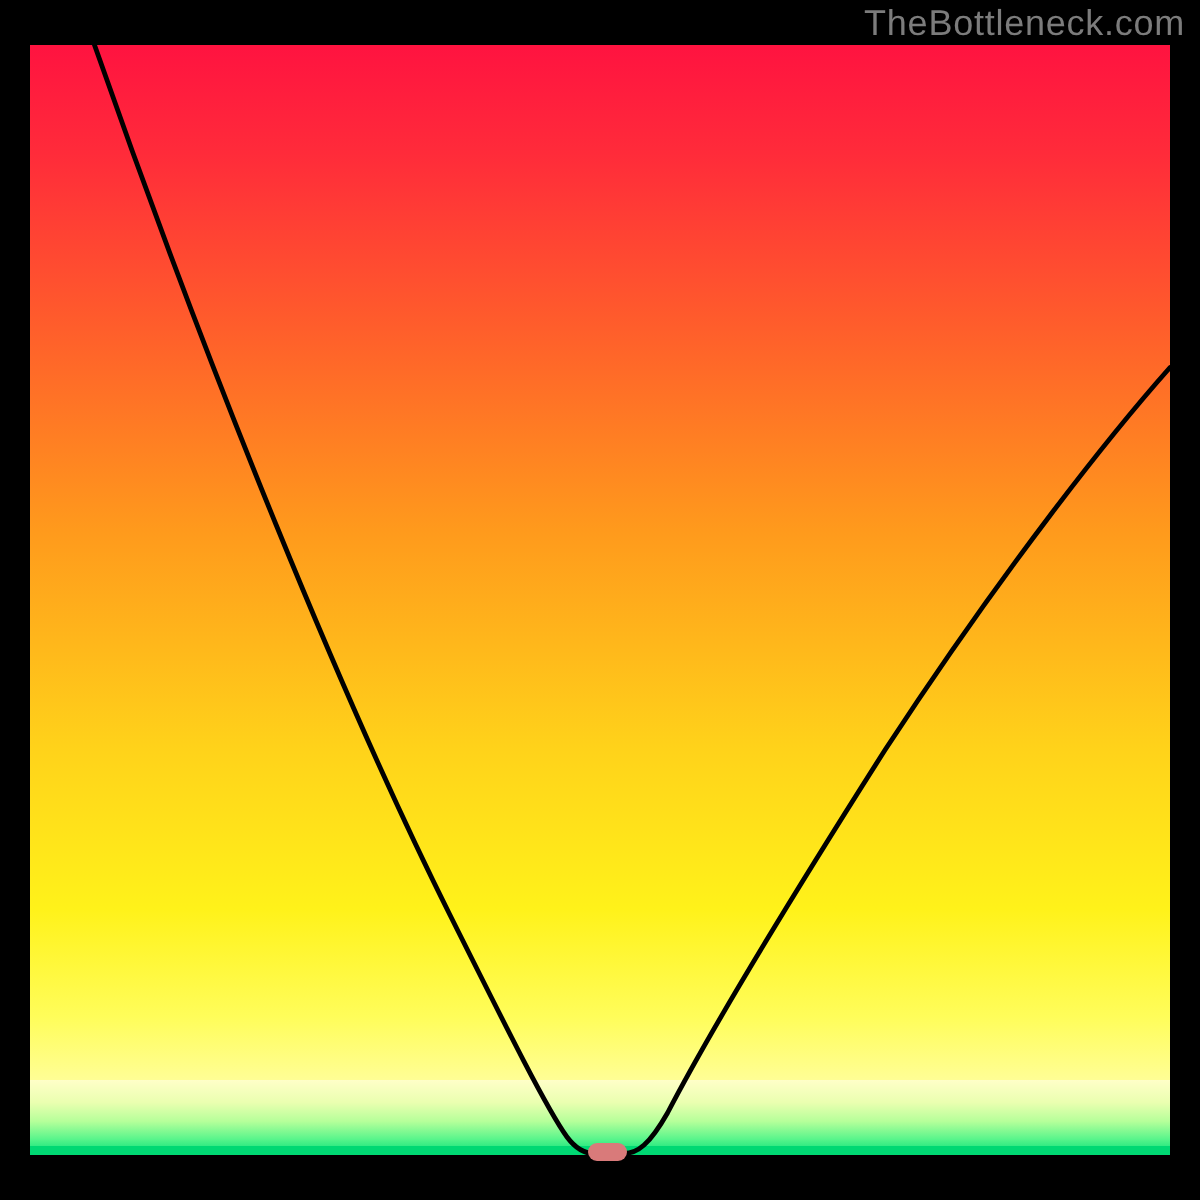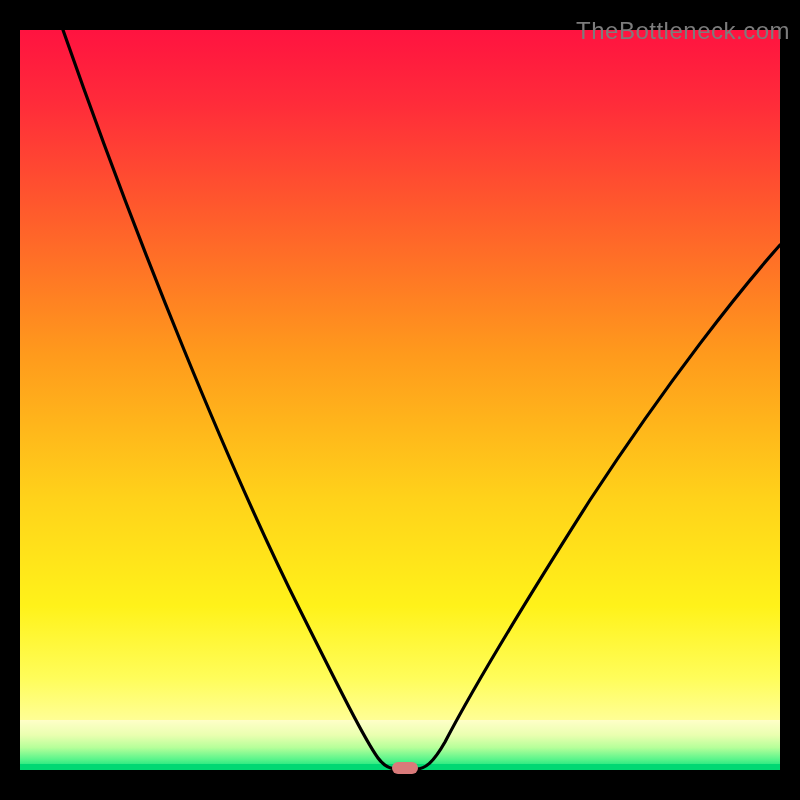--- a/index.html
+++ b/index.html
@@ -13,21 +13,21 @@
   .wrap {
     width: 800px;
     height: 800px;
     position: relative;
   }
   svg {
     display: block;
   }
   .watermark {
     position: absolute;
-    top: 17px;
+    top: 2px;
     right: 10px;
     color: #7c7c7c;
     font-family: Arial, Helvetica, sans-serif;
     font-size: 24px;
     letter-spacing: 0.5px;
     user-select: none;
   }
 </style>
 </head>
 <body>

